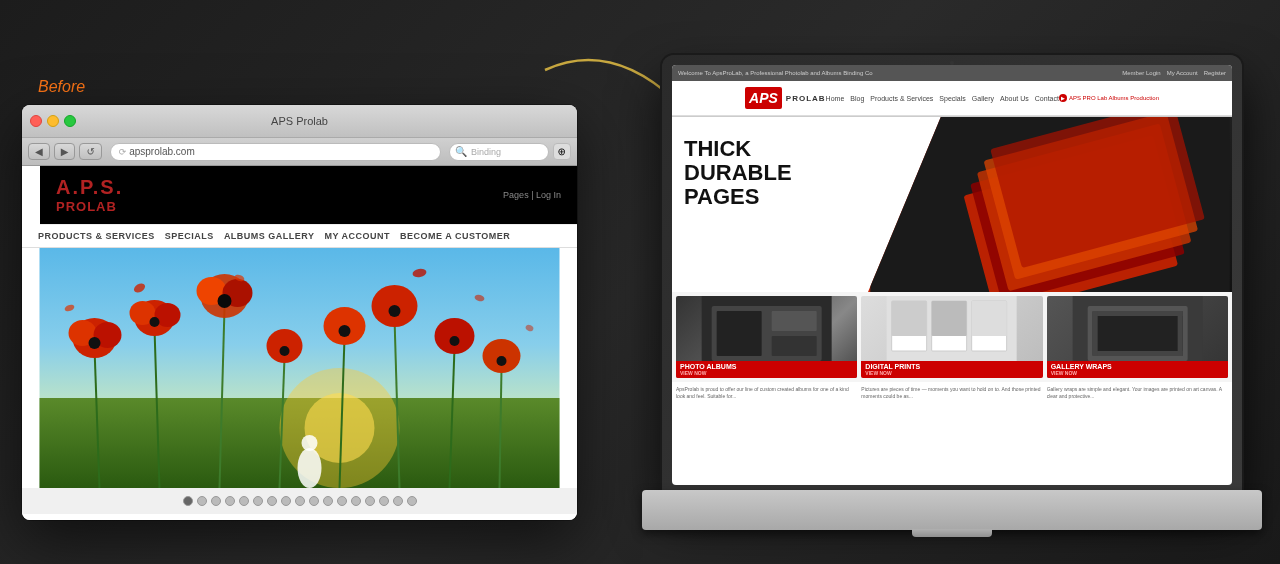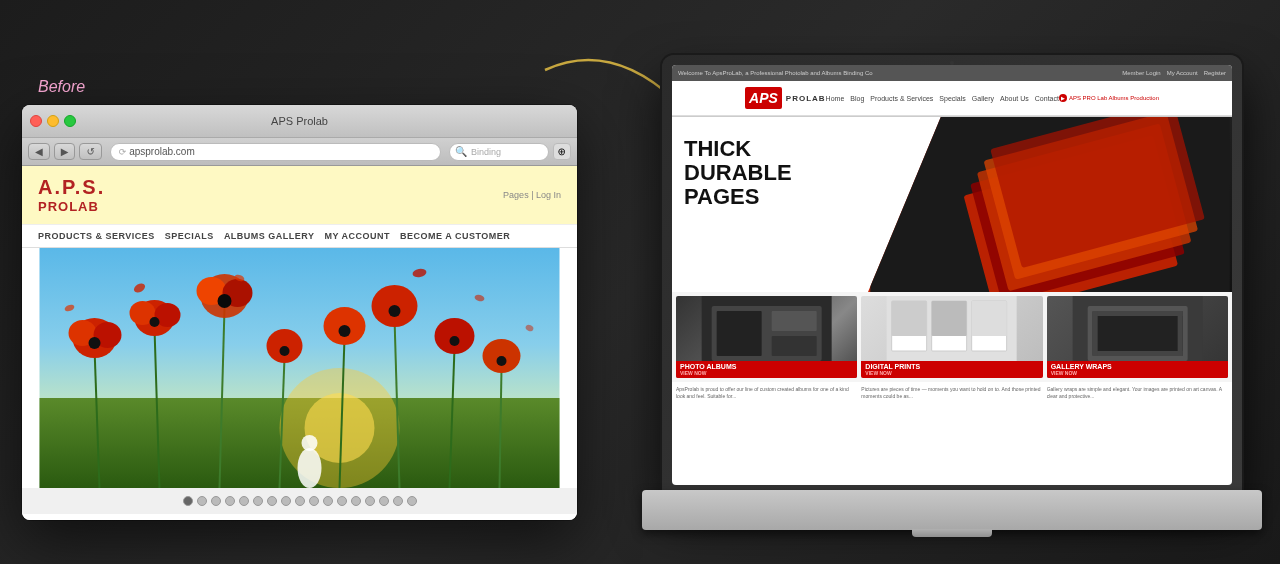--- a/index.html
+++ b/index.html
@@ -17,21 +17,21 @@
       position: absolute;
       inset: 0;
       background: linear-gradient(135deg, #1c1c1c 0%, #2a2a2a 50%, #1a1a1a 100%);
     }
 
     
     .label-before {
       position: absolute;
       left: 38px;
       top: 78px;
-      color: #f9a8d4;
+      color: #f97316;
       font-style: italic;
       font-size: 16px;
       font-weight: 300;
     }
 
     
     .label-after {
       position: absolute;
       right: 38px;
       top: 78px;
@@ -133,26 +133,27 @@
     }
 
     
     .old-site {
       background: white;
       height: calc(100% - 50px);
       overflow: hidden;
     }
 
     .old-site-header {
-      background: #fef9c3;
+      background: #000000;
       padding: 10px 16px;
       display: flex;
       align-items: center;
       justify-content: space-between;
       border-bottom: 1px solid #eee;
+      margin-left: 18px;
     }
 
     .old-logo {
       display: flex;
       flex-direction: column;
     }
 
     .old-logo-text1 {
       font-size: 20px;
       font-weight: bold;

